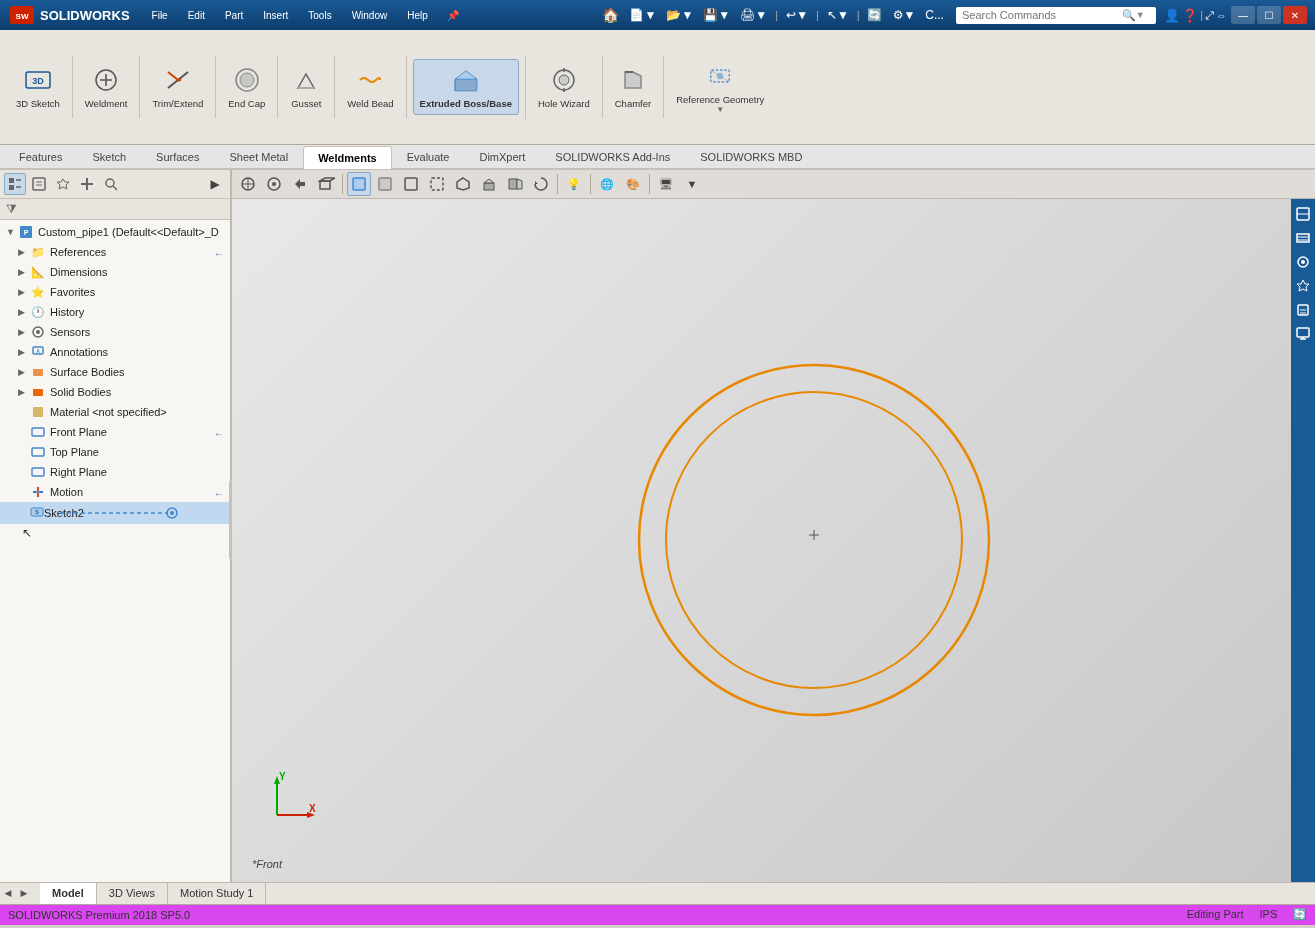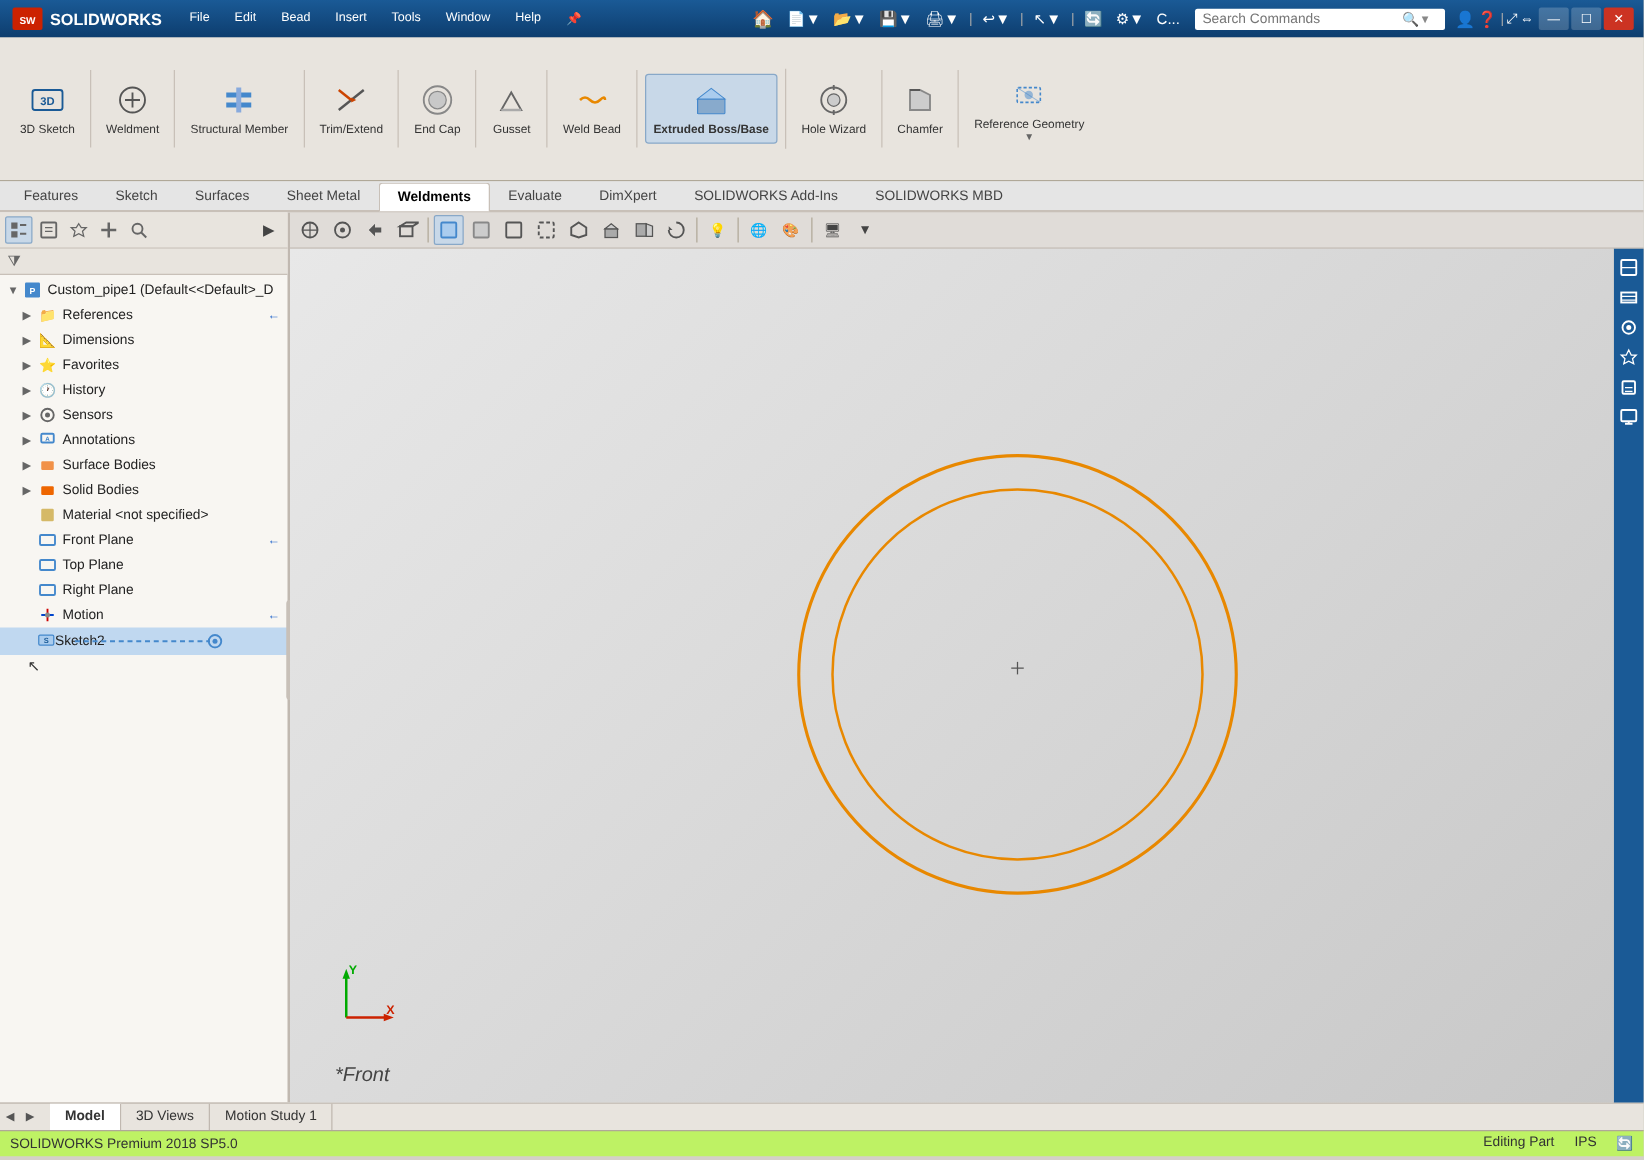--- a/index.html
+++ b/index.html
@@ -163,21 +163,21 @@
       padding: 4px 0; gap: 2px;
     }
     .right-btn {
       width: 22px; height: 22px;
       display: flex; align-items: center; justify-content: center;
       color: white; font-size: 10px; cursor: pointer;
     }
 
     
     #statusbar {
-      height: 22px; background: #bef264;
+      height: 22px; background: #d946ef;
       border-top: 1px solid #b0a898;
       display: flex; align-items: center; padding: 0 8px;
       font-size: 11px; color: #333; gap: 20px;
     }
     #statusbar .status-left { flex: 1; }
     #statusbar .status-right { display: flex; gap: 16px; }
 
     
     #bottom-tabs {
       height: 22px; background: #e8e4de;
@@ -191,22 +191,22 @@
     }
     .bottom-tab.active { background: white; font-weight: 600; }
     .bottom-nav { display: flex; align-items: center; margin-right: 8px; }
     .bottom-nav-btn {
       width: 16px; height: 20px; display: flex; align-items: center; justify-content: center;
       cursor: pointer; font-size: 9px; color: #555;
     }
 
     
     .viewport-label {
-      position: absolute; bottom: 12px; left: 36px;
-      font-size: 16px; font-style: italic; color: #444;
+      position: absolute; bottom: 12px; left: 20px;
+      font-size: 11px; font-style: italic; color: #444;
     }
     .coord-axis {
       position: absolute; bottom: 60px; left: 30px;
     }
 
     
     .circle-container {
       position: absolute;
       top: 50%; left: 55%;
       transform: translate(-50%, -50%);
@@ -220,21 +220,21 @@
   <div class="logo">
     <svg width="28" height="22" viewBox="0 0 28 22">
       <rect x="2" y="2" width="24" height="18" rx="2" fill="#cc2200"></rect>
       <text x="14" y="15" text-anchor="middle" fill="white" font-size="8" font-weight="bold">SW</text>
     </svg>
     <span class="logo-text">SOLIDWORKS</span>
   </div>
   <div class="menu-items">
     <span class="menu-item">File</span>
     <span class="menu-item">Edit</span>
-    <span class="menu-item">Bead</span>
+    <span class="menu-item">Part</span>
     <span class="menu-item">Insert</span>
     <span class="menu-item">Tools</span>
     <span class="menu-item">Window</span>
     <span class="menu-item">Help</span>
     <span class="menu-item">📌</span>
   </div>
   <div class="spacer"></div>
 
   <div style="display:flex;align-items:center;gap:2px;margin-right:8px;">
     <span style="font-size:14px;color:white;padding:2px 4px;cursor:pointer;">🏠</span>
@@ -290,32 +290,20 @@
         <svg width="32" height="32" viewBox="0 0 32 32">
           <circle cx="16" cy="16" r="10" fill="none" stroke="#555" stroke-width="1.5"></circle>
           <line x1="10" y1="16" x2="22" y2="16" stroke="#555" stroke-width="1.5"></line>
           <line x1="16" y1="10" x2="16" y2="22" stroke="#555" stroke-width="1.5"></line>
         </svg>
       </div>
       <span>Weldment</span>
     </div>
   </div>
 
-  <div class="toolbar-group">
-    <div class="tool-btn">
-      <div class="tool-icon">
-        <svg width="32" height="32" viewBox="0 0 32 32">
-          <rect x="6" y="10" width="20" height="4" fill="#4488cc"></rect>
-          <rect x="6" y="18" width="20" height="4" fill="#4488cc"></rect>
-          <rect x="14" y="6" width="4" height="20" fill="#88aadd"></rect>
-        </svg>
-      </div>
-      <span>Structural Member</span>
-    </div>
-  </div>
 
   <div class="toolbar-group">
     <div class="tool-btn">
       <div class="tool-icon">
         <svg width="32" height="32" viewBox="0 0 32 32">
           <line x1="6" y1="24" x2="26" y2="8" stroke="#555" stroke-width="2"></line>
           <line x1="6" y1="8" x2="16" y2="16" stroke="#cc4400" stroke-width="2"></line>
           <polygon points="16,14 20,16 16,18" fill="#cc4400"></polygon>
         </svg>
       </div>

